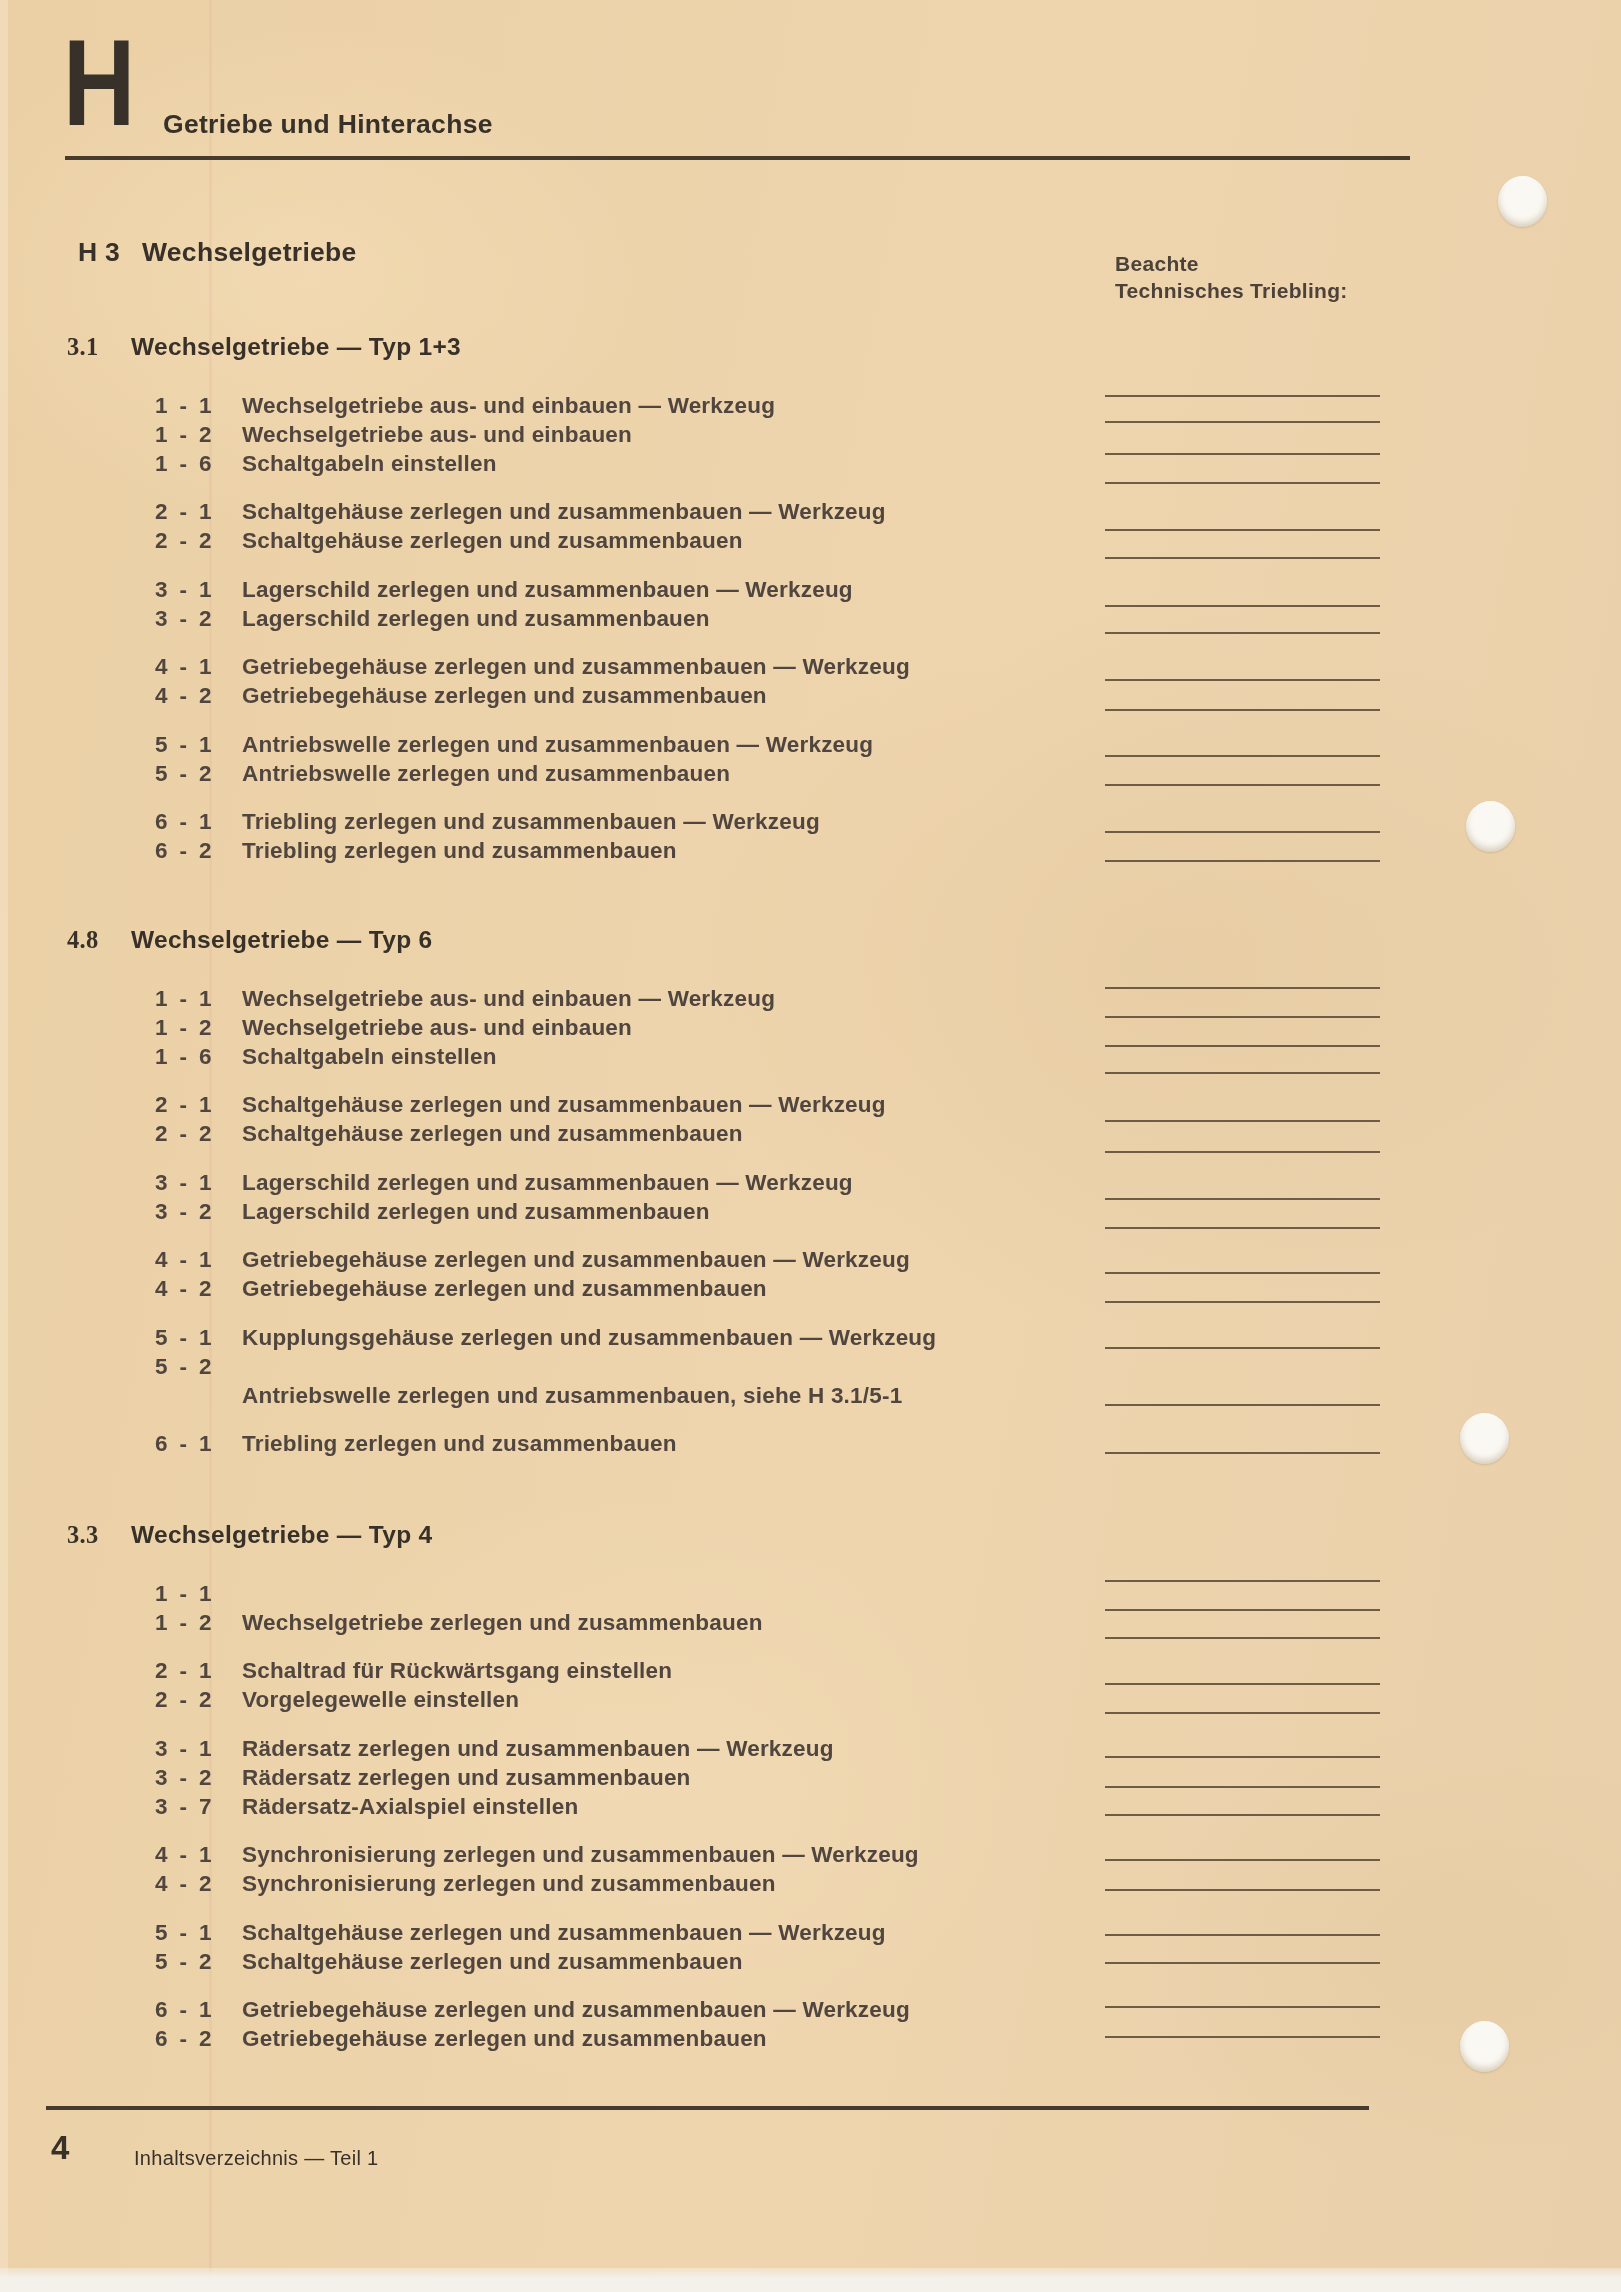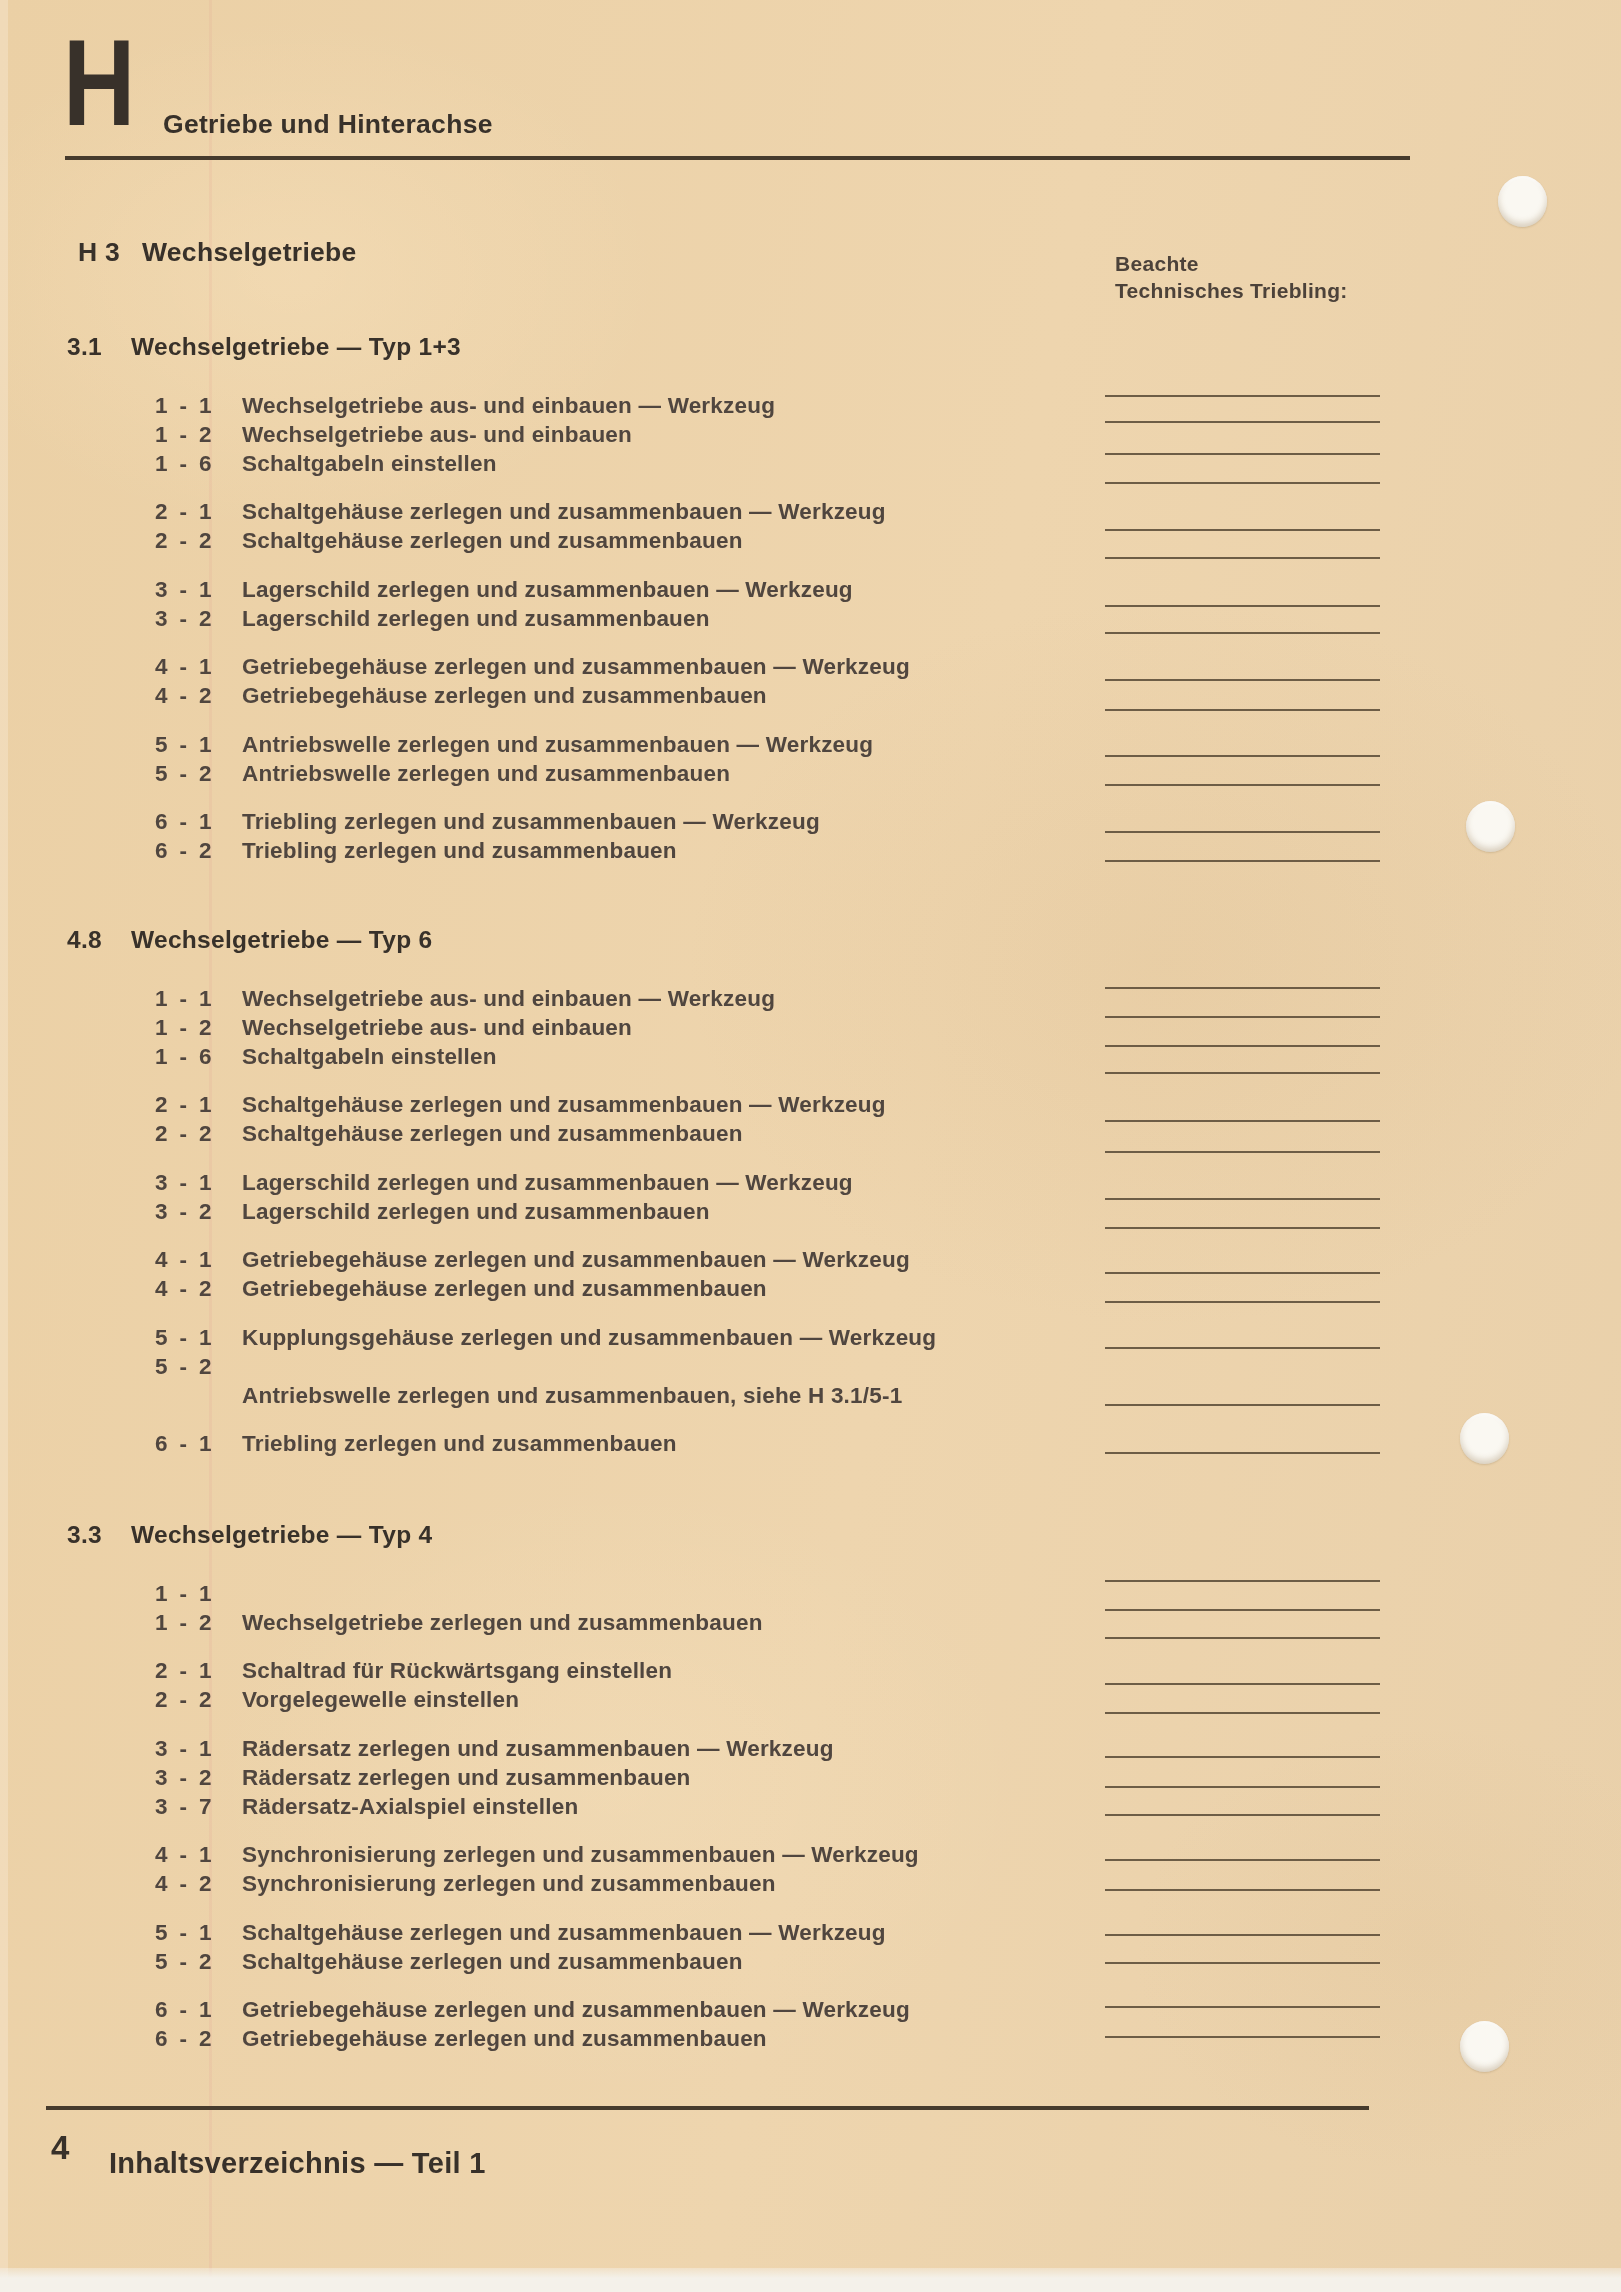--- a/index.html
+++ b/index.html
@@ -36,37 +36,37 @@
   .main-heading{position:absolute;left:78px;top:237px;font-size:26.5px;font-weight:bold;
     color:var(--heading-ink);letter-spacing:0.3px;}
   .mh-num{display:inline-block;width:64px;}
 
   .note-label{position:absolute;left:1115px;top:251px;font-size:21px;font-weight:bold;
     color:#4c423a;line-height:26.5px;letter-spacing:0.3px;}
 
   .section{position:absolute;left:67px;width:1000px;}
   .sec-heading{font-size:24.5px;font-weight:bold;color:var(--heading-ink);height:25.5px;
     margin-bottom:32px;letter-spacing:0.3px;}
-  .sec-num{display:inline-block;width:64px;}
+  .sec-num{display:inline-block;width:64px;font-family:Liberation Serif, serif;}
   .group{margin-bottom:19.6px;}
   .item{display:flex;padding-left:88px;height:29px;line-height:29px;
     font-size:22.5px;font-weight:bold;color:var(--ink);}
   .inum{flex:0 0 87px;width:87px;letter-spacing:2.9px;}
   .itext{letter-spacing:0.2px;white-space:nowrap;}
 
   .note-line{position:absolute;left:1105px;width:275px;height:2px;
     background:var(--note-line);opacity:.88;}
 
   .punch-hole{position:absolute;width:49px;height:51px;border-radius:50%;
     background:#faf8f2;
     box-shadow:inset 0 -3.9px 5.9px rgba(150,120,80,.32), inset 0 2px 2.9px rgba(255,255,255,.85), 0 1px 2px rgba(120,95,60,.22);}
 
   .footer-rule{position:absolute;left:46px;top:2106px;width:1323px;height:3.9px;background:var(--rule);}
   .page-number{position:absolute;left:51px;top:2129px;font-size:33px;font-weight:bold;color:var(--heading-ink);}
-  .footer-label{position:absolute;left:109px;top:2147px;font-size:29px;font-weight:bold;
+  .footer-label{position:absolute;left:134px;top:2147px;font-size:20px;font-weight:normal;
     color:var(--heading-ink);letter-spacing:0.3px;}
 
   .bottom-edge{position:absolute;left:0;bottom:0;width:100%;height:25.5px;
     background:linear-gradient(to bottom, rgba(245,243,238,.4), #f4f1ea 40%);}
 </style>
 </head>
 <body>
 
 <div class="page">
   <div class="texture"></div>

